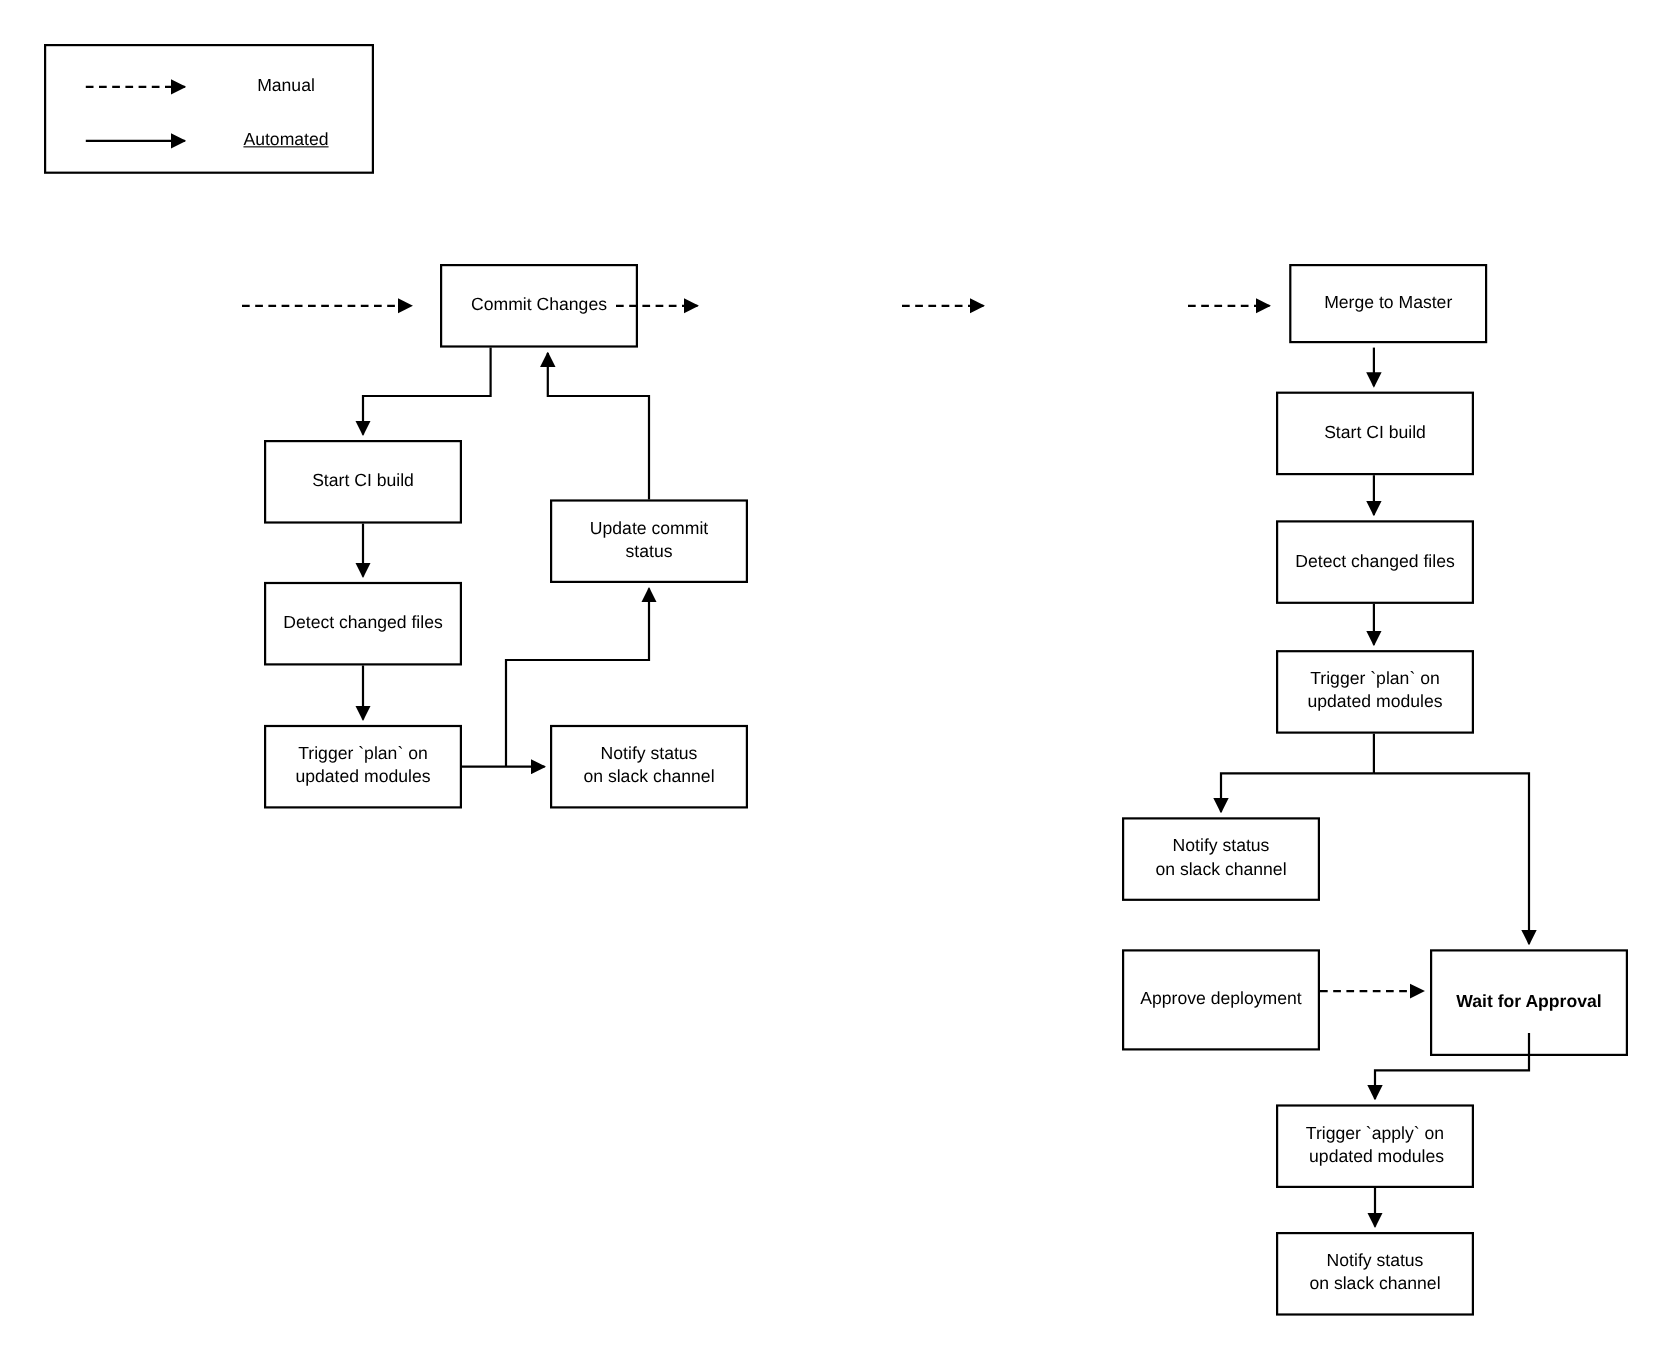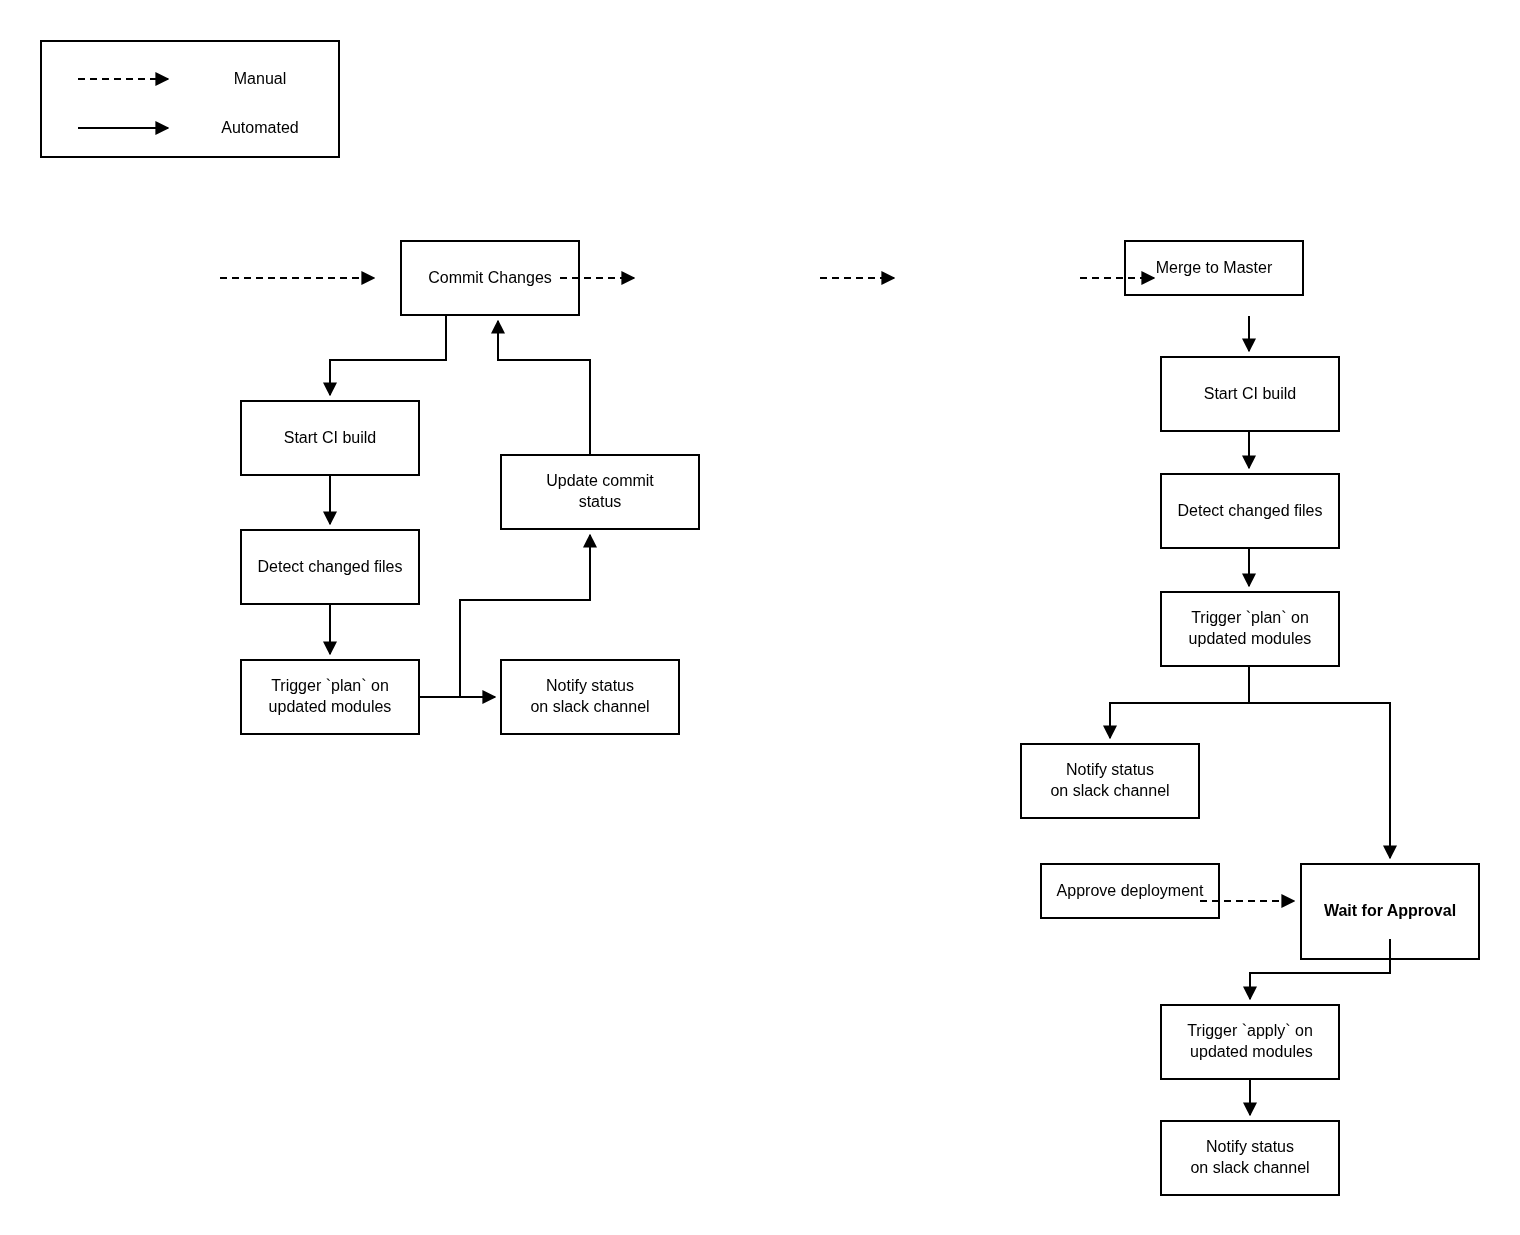--- a/index.html
+++ b/index.html
@@ -37,21 +37,21 @@
   .legend-label {
     position: absolute;
     width: 140px;
     left: 190px;
     text-align: center;
     font-size: 16px;
     line-height: 24px;
     z-index: 3;
   }
   .legend-label.manual { top: 67px; }
-  .legend-label.automated { top: 116px; }
+  .legend-label.automated { top: 116px; text-decoration: underline; }
   svg.edges {
     position: absolute;
     left: 0; top: 0;
     z-index: 4;
     pointer-events: none;
   }
   path.edge {
     fill: none;
     stroke: var(--stroke, #000000);
     stroke-width: 2;
@@ -62,38 +62,38 @@
 </head>
 <body>
 
 <div class="stage">
 
   <div class="legend-box"></div>
   <div class="legend-label manual">Manual</div>
   <div class="legend-label automated">Automated</div>
 
   <div class="node" style="left:400px;  top:240px;  width:180px; height:76px;">Commit Changes</div>
-  <div class="node" style="left:1124px; top:240px;  width:180px; height:56px;text-align:right;">Merge to Master</div>
+  <div class="node" style="left:1172px; top:240px;  width:180px; height:72px;text-align:right;">Merge to Master</div>
 
   <div class="node" style="left:240px;  top:400px;  width:180px; height:76px;">Start CI build</div>
   <div class="node" style="left:240px;  top:529px;  width:180px; height:76px;">Detect changed files</div>
   <div class="node" style="left:240px;  top:659px;  width:180px; height:76px;">Trigger `plan` on
 updated modules</div>
-  <div class="node" style="left:500px;  top:454px;  width:200px; height:76px;">Update commit
+  <div class="node" style="left:500px;  top:454px;  width:180px; height:76px;">Update commit
 status</div>
   <div class="node" style="left:500px;  top:659px;  width:180px; height:76px;">Notify status
 on slack channel</div>
 
   <div class="node" style="left:1160px; top:356px;  width:180px; height:76px;">Start CI build</div>
   <div class="node" style="left:1160px; top:473px;  width:180px; height:76px;">Detect changed files</div>
   <div class="node" style="left:1160px; top:591px;  width:180px; height:76px;">Trigger `plan` on
 updated modules</div>
   <div class="node" style="left:1020px; top:743px;  width:180px; height:76px;">Notify status
 on slack channel</div>
-  <div class="node" style="left:1020px; top:863px;  width:180px; height:56px;margin-left:20px;">Approve deployment</div>
+  <div class="node" style="left:1020px; top:863px;  width:180px; height:92px;">Approve deployment</div>
   <div class="node" style="left:1300px; top:863px;  width:180px; height:97px;font-weight:bold;">Wait for Approval</div>
   <div class="node" style="left:1160px; top:1004px; width:180px; height:76px;text-align:right;">Trigger `apply` on
 updated modules</div>
   <div class="node" style="left:1160px; top:1120px; width:180px; height:76px;">Notify status
 on slack channel</div>
 
   <svg class="edges" width="1520" height="1235" viewBox="0 0 1520 1235" aria-hidden="true">
     <defs>
       <marker id="arrowhead" viewBox="0 0 10 10" refX="9" refY="5" markerWidth="7" markerHeight="7" orient="auto-start-reverse">
         <path class="arrowhead-shape" d="M 0 0 L 10 5 L 0 10 z"></path>

